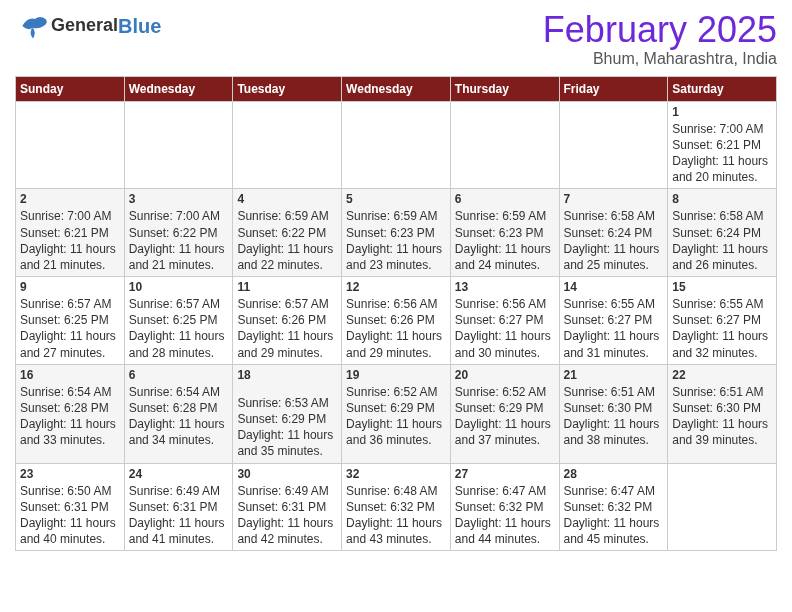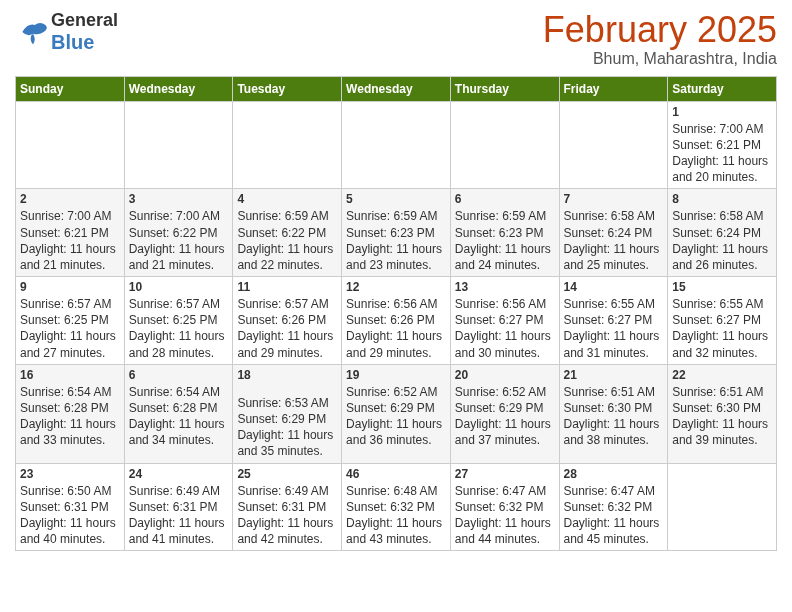--- a/index.html
+++ b/index.html
@@ -1,32 +1,32 @@
 <!DOCTYPE html>
 <html><head>
   <meta charset="utf-8">
   <style>
     * { box-sizing: border-box; margin: 0; padding: 0; }
     body { font-family: Arial, sans-serif; background: #fff; width: 792px; height: 612px; overflow: hidden; }
     
     .page { width: 792px; min-height: 612px; padding: 10px 15px; }
     
     .header { display: flex; justify-content: space-between; align-items: flex-start; margin-bottom: 8px; }
-    .logo-text { display: flex; flex-direction: column; }
+    .logo-text { display: flex; flex-direction: row; }
     .logo-general { font-size: 18px; font-weight: bold; color: #333; }
     .logo-blue { font-size: 20px; font-weight: bold; color: #3a7abf; }
     
     .title-area { text-align: right; }
-    .month-title { font-size: 36px; font-weight: normal; color: #c2410c; line-height: 1.1; }
+    .month-title { font-size: 36px; font-weight: normal; color: #6d28d9; line-height: 1.1; }
     .location { font-size: 16px; color: #555; }
     
     .calendar { width: 100%; border-collapse: collapse; }
     
     .calendar thead tr th {
-      background: #4d7c0f;
+      background: #7f1d1d;
       color: #fff;
       padding: 5px 4px;
       font-size: 12px;
       font-weight: bold;
       text-align: left;
       border: 1px solid #ccc;
     }
     
     .calendar tbody tr td {
       vertical-align: top;
@@ -260,28 +260,28 @@
 and 40 minutes.</div>
           </td>
           <td>
             <span class="day-number">24</span>
             <div class="day-info" style="white-space: pre-line;">Sunrise: 6:49 AM
 Sunset: 6:31 PM
 Daylight: 11 hours
 and 41 minutes.</div>
           </td>
           <td>
-            <span class="day-number">25</span>
+            <span class="day-number">30</span>
             <div class="day-info" style="white-space: pre-line;">Sunrise: 6:49 AM
 Sunset: 6:31 PM
 Daylight: 11 hours
 and 42 minutes.</div>
           </td>
           <td>
-            <span class="day-number">46</span>
+            <span class="day-number">32</span>
             <div class="day-info" style="white-space: pre-line;">Sunrise: 6:48 AM
 Sunset: 6:32 PM
 Daylight: 11 hours
 and 43 minutes.</div>
           </td>
           <td>
             <span class="day-number">27</span>
             <div class="day-info" style="white-space: pre-line;">Sunrise: 6:47 AM
 Sunset: 6:32 PM
 Daylight: 11 hours

